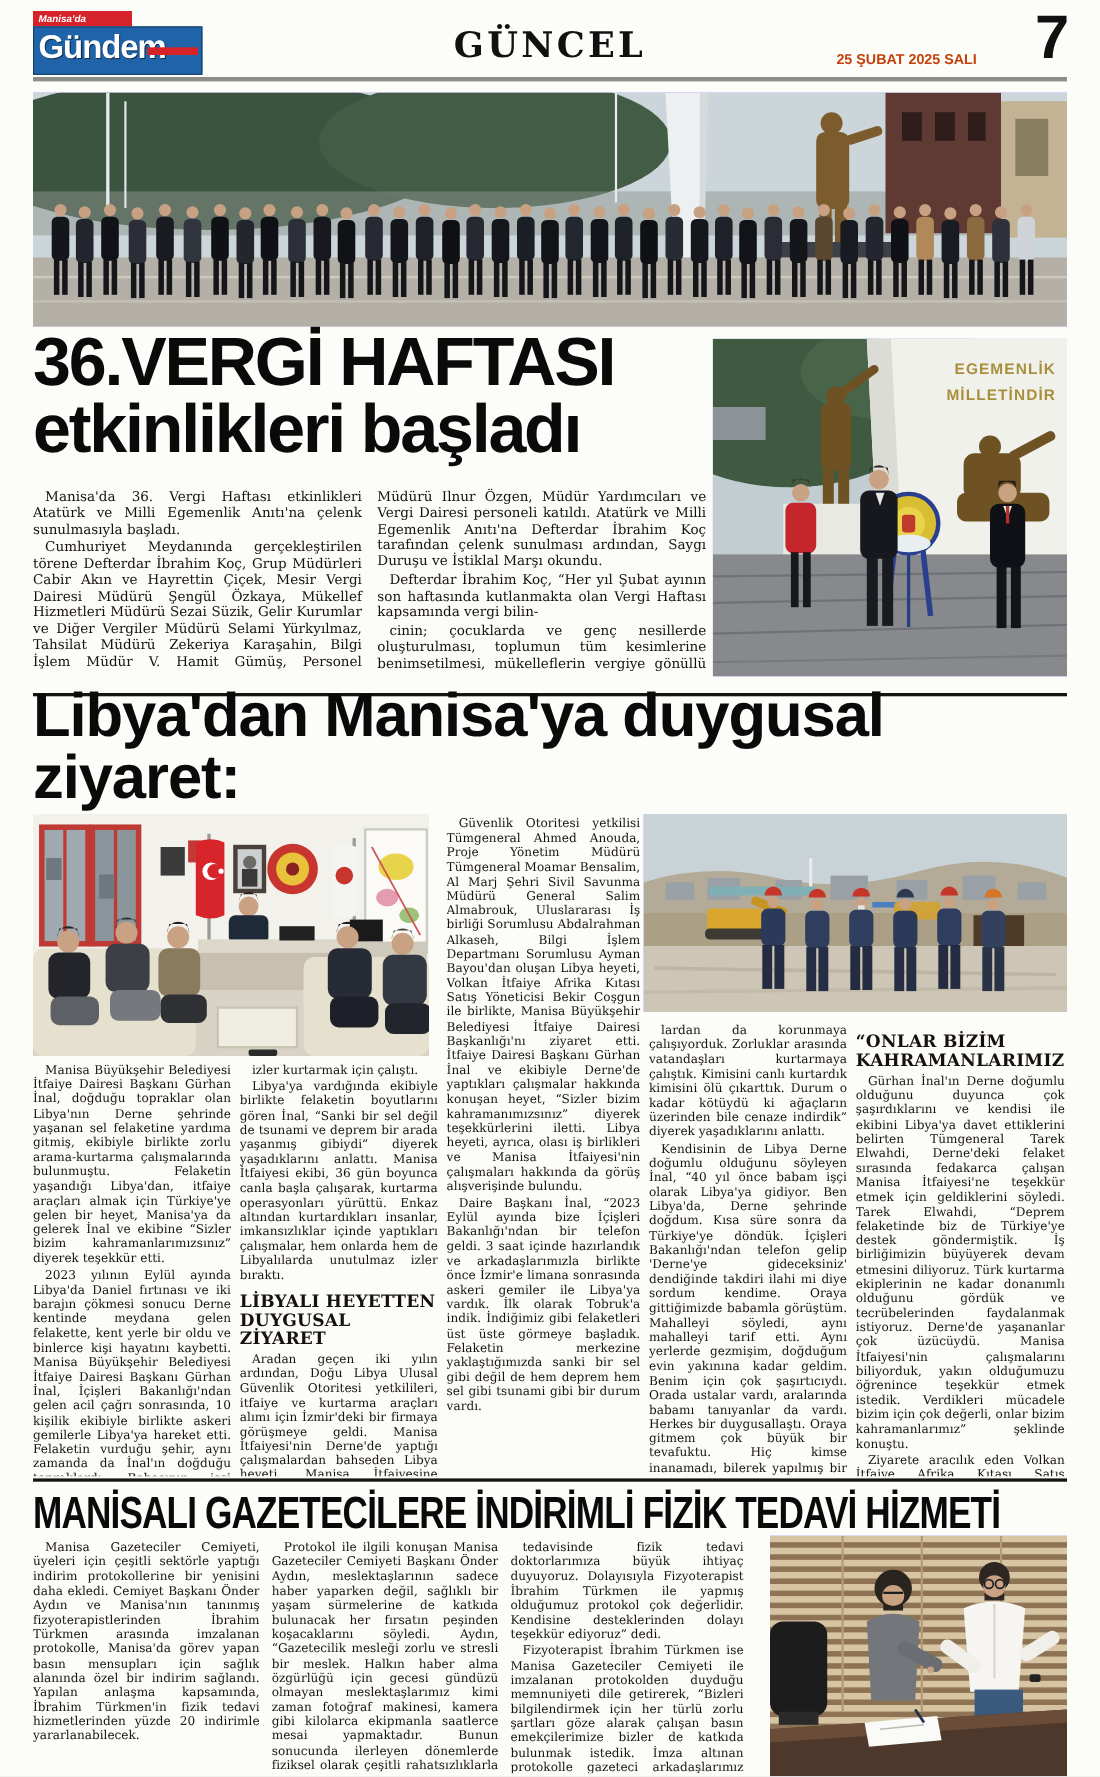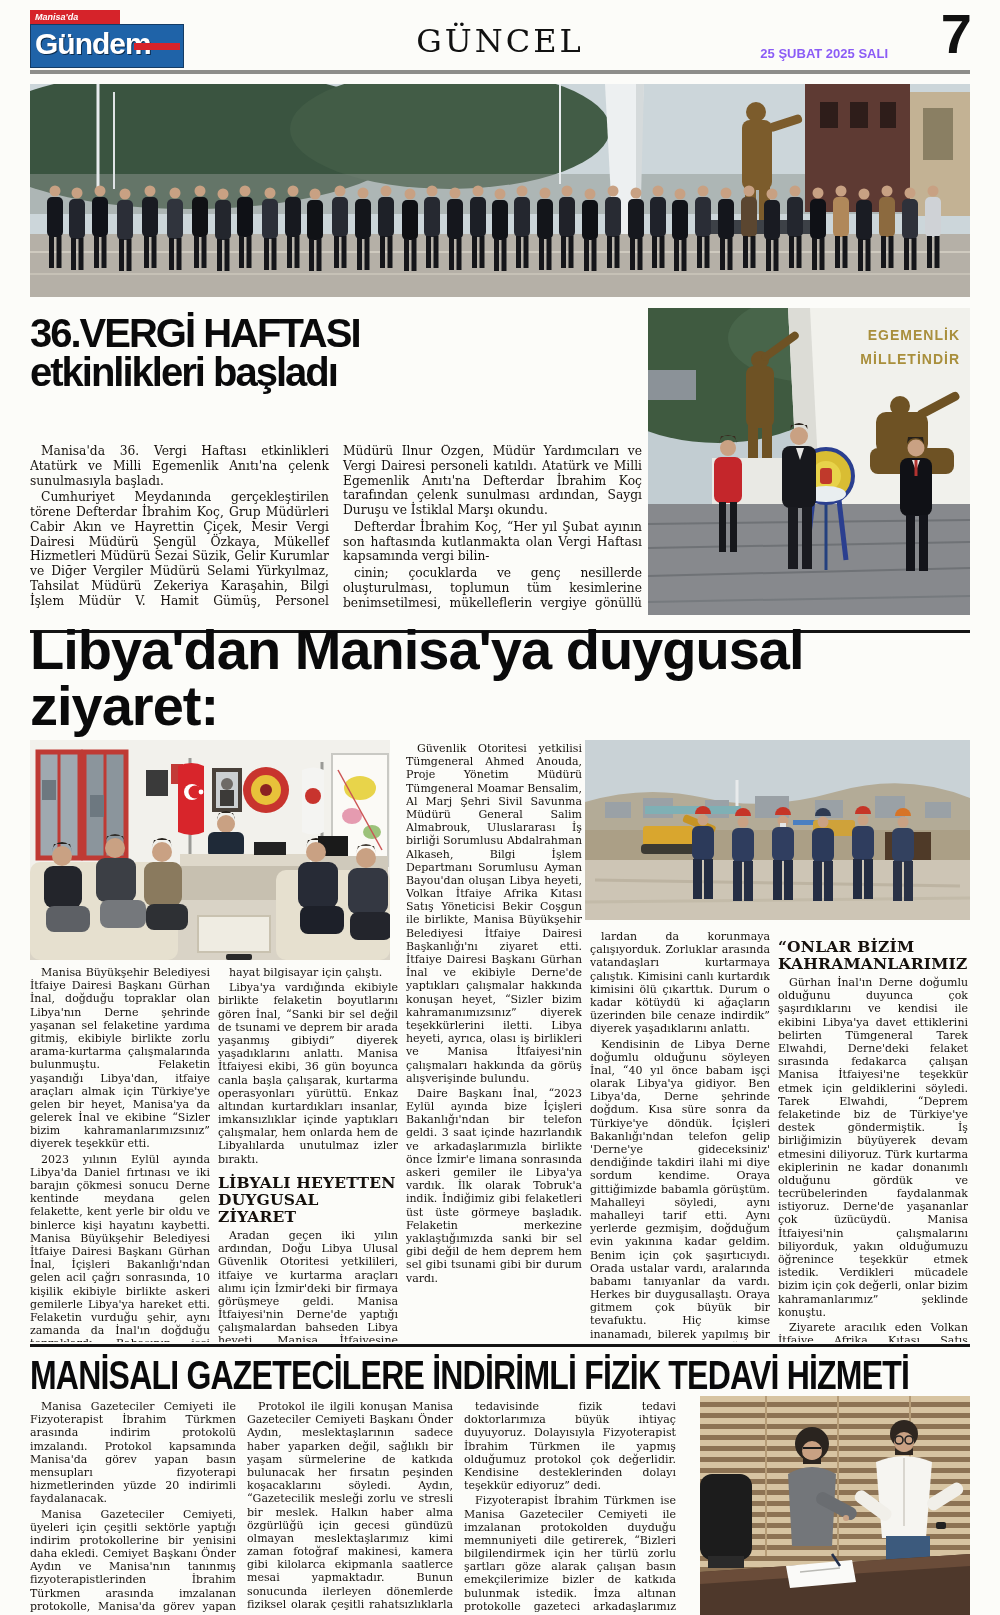--- a/index.html
+++ b/index.html
@@ -12,28 +12,28 @@
   .rule-dark{position:absolute;background:#141414}
   
   .logo{position:absolute;left:30px;top:10px;width:154px;height:58px}
   .logo .tab{position:absolute;left:0;top:0;width:90px;height:14px;background:#d6232a;color:#fff;
              font-family:"Liberation Sans",sans-serif;font-style:italic;font-weight:700;font-size:9px;
              line-height:14px;padding-left:5px;box-sizing:border-box}
   .logo .box{position:absolute;left:0;top:14px;width:154px;height:44px;background:#1f63a8;border:1px solid #143c66;box-sizing:border-box}
   .logo .gname{position:absolute;left:4px;top:2px;font-family:"Liberation Sans",sans-serif;font-weight:700;
                font-size:30px;color:#fff;letter-spacing:-1px;text-shadow:1px 1px 0 #0d2c4d}
   .logo .minibar{position:absolute;right:3px;top:18px;width:46px;height:7px;background:#d6232a}
-  .section-title{position:absolute;left:0;right:0;top:22px;text-align:center;font-weight:400;
+  .section-title{position:absolute;left:0;right:0;top:22px;text-align:center;font-weight:700;
                  font-size:32px;letter-spacing:3px;color:#111}
   .dateline{position:absolute;right:112px;top:46px;font-family:"Liberation Sans",sans-serif;
-            font-weight:700;font-size:13px;color:#8b5cf6}
+            font-weight:700;font-size:13px;color:#c2410c}
   .pagenum{position:absolute;right:28px;top:6px;font-family:"Liberation Sans",sans-serif;
            font-weight:700;font-size:56px;color:#111;line-height:1}
   
-  .h-vergi{position:absolute;left:30px;top:314px;width:625px;font-size:40px;letter-spacing:-2px;line-height:.98}
+  .h-vergi{position:absolute;left:30px;top:300px;width:625px;font-size:62px;letter-spacing:-2px;line-height:.98}
   .h-libya{position:absolute;left:30px;top:622px;width:945px;font-size:56px;letter-spacing:-1px;line-height:1.0}
   .h-fizik{position:absolute;left:30px;top:1352px;font-size:41px;letter-spacing:-1px;white-space:nowrap;
            transform:scaleX(.78);transform-origin:0 0}
   
   .cols{position:absolute;overflow:hidden}
   .cols p{margin:0 0 2px;text-align:justify;text-indent:11px}
   .two-col{column-count:2;column-gap:14px}
   .fs12{font-size:12.3px;line-height:1.2}
   .fs11{font-size:11px;line-height:1.2}
   .subhead{font-weight:700;font-size:15.5px;line-height:1.1;margin:8px 0 4px;text-indent:0;text-align:left;letter-spacing:.2px}
@@ -378,21 +378,21 @@
       </g>
     </svg>
   </div>
 
   <div class="cols fs11" style="left:30px;top:966px;width:180px;height:376px">
     <p>Manisa Büyükşehir Belediyesi İtfaiye Dairesi Başkanı Gürhan İnal, doğduğu topraklar olan Libya'nın Derne şehrinde yaşanan sel felaketine yardıma gitmiş, ekibiyle birlikte zorlu arama-kurtarma çalışmalarında bulunmuştu. Felaketin yaşandığı Libya'dan, itfaiye araçları almak için Türkiye'ye gelen bir heyet, Manisa'ya da gelerek İnal ve ekibine “Sizler bizim kahramanlarımızsınız” diyerek teşekkür etti.</p>
     <p>2023 yılının Eylül ayında Libya'da Daniel fırtınası ve iki barajın çökmesi sonucu Derne kentinde meydana gelen felakette, kent yerle bir oldu ve binlerce kişi hayatını kaybetti. Manisa Büyükşehir Belediyesi İtfaiye Dairesi Başkanı Gürhan İnal, İçişleri Bakanlığı'ndan gelen acil çağrı sonrasında, 10 kişilik ekibiyle birlikte askeri gemilerle Libya'ya hareket etti. Felaketin vurduğu şehir, aynı zamanda da İnal'ın doğduğu topraklardı. Babasının işçi olarak çalıştığı yıllarda Derne'de doğan ve birkaç yıl burada yaşayan İnal, yıllar sonra bu kez bir kurtarma ekibinin başında Derne'de</p>
   </div>
 
   <div class="cols fs11" style="left:218px;top:966px;width:180px;height:376px">
-    <p>hayat bilgisayar için çalıştı.</p>
+    <p>izler kurtarmak için çalıştı.</p>
     <p>Libya'ya vardığında ekibiyle birlikte felaketin boyutlarını gören İnal, “Sanki bir sel değil de tsunami ve deprem bir arada yaşanmış gibiydi” diyerek yaşadıklarını anlattı. Manisa İtfaiyesi ekibi, 36 gün boyunca canla başla çalışarak, kurtarma operasyonları yürüttü. Enkaz altından kurtardıkları insanlar, imkansızlıklar içinde yaptıkları çalışmalar, hem onlarda hem de Libyalılarda unutulmaz izler bıraktı.</p>
     <div class="subhead">LİBYALI HEYETTEN DUYGUSAL ZİYARET</div>
     <p>Aradan geçen iki yılın ardından, Doğu Libya Ulusal Güvenlik Otoritesi yetkilileri, itfaiye ve kurtarma araçları alımı için İzmir'deki bir firmaya görüşmeye geldi. Manisa İtfaiyesi'nin Derne'de yaptığı çalışmalardan bahseden Libya heyeti, Manisa İtfaiyesine ziyarette bulunmak istedi. Doğu Libya Hükümeti Yerel Yönetimler Bakan Yardımcısı Dr. Ebubekir Bedir, Doğu Libya Ulusal Güvenlik Otoritesi Başkanı Tümgeneral Tarek Elwahdi, Ulusal</p>
   </div>
 
   <div class="cols fs11" style="left:406px;top:742px;width:176px;height:600px">
     <p>Güvenlik Otoritesi yetkilisi Tümgeneral Ahmed Anouda, Proje Yönetim Müdürü Tümgeneral Moamar Bensalim, Al Marj Şehri Sivil Savunma Müdürü General Salim Almabrouk, Uluslararası İş birliği Sorumlusu Abdalrahman Alkaseh, Bilgi İşlem Departmanı Sorumlusu Ayman Bayou'dan oluşan Libya heyeti, Volkan İtfaiye Afrika Kıtası Satış Yöneticisi Bekir Coşgun ile birlikte, Manisa Büyükşehir Belediyesi İtfaiye Dairesi Başkanlığı'nı ziyaret etti. İtfaiye Dairesi Başkanı Gürhan İnal ve ekibiyle Derne'de yaptıkları çalışmalar hakkında konuşan heyet, “Sizler bizim kahramanımızsınız” diyerek teşekkürlerini iletti. Libya heyeti, ayrıca, olası iş birlikleri ve Manisa İtfaiyesi'nin çalışmaları hakkında da görüş alışverişinde bulundu.</p>
     <p>Daire Başkanı İnal, “2023 Eylül ayında bize İçişleri Bakanlığı'ndan bir telefon geldi. 3 saat içinde hazırlandık ve arkadaşlarımızla birlikte önce İzmir'e limana sonrasında askeri gemiler ile Libya'ya vardık. İlk olarak Tobruk'a indik. İndiğimiz gibi felaketleri üst üste görmeye başladık. Felaketin merkezine yaklaştığımızda sanki bir sel gibi değil de hem deprem hem sel gibi tsunami gibi bir durum vardı.</p>
 
   </div>
@@ -406,21 +406,20 @@
     <div class="subhead">“ONLAR BİZİM KAHRAMANLARIMIZ”</div>
     <p>Gürhan İnal'ın Derne doğumlu olduğunu duyunca çok şaşırdıklarını ve kendisi ile ekibini Libya'ya davet ettiklerini belirten Tümgeneral Tarek Elwahdi, Derne'deki felaket sırasında fedakarca çalışan Manisa İtfaiyesi'ne teşekkür etmek için geldiklerini söyledi. Tarek Elwahdi, “Deprem felaketinde biz de Türkiye'ye destek göndermiştik. İş birliğimizin büyüyerek devam etmesini diliyoruz. Türk kurtarma ekiplerinin ne kadar donanımlı olduğunu gördük ve tecrübelerinden faydalanmak istiyoruz. Derne'de yaşananlar çok üzücüydü. Manisa İtfaiyesi'nin çalışmalarını biliyorduk, yakın olduğumuzu öğrenince teşekkür etmek istedik. Verdikleri mücadele bizim için çok değerli, onlar bizim kahramanlarımız” şeklinde konuştu.</p>
     <p><span>Ziyarete aracılık eden Volkan İtfaiye Afrika Kıtası Satış Yöneticisi Bekir Coşgun, Manisalı bir iş insanına ait firmanın 50 yıldır üretim yaptığını ve 45 ülkeye ihracat gerçekleştirdiğini belirterek, böyle bir buluşmaya aracılık etmekten mutluluk duyduklarını dile getirdi.</span> </p>
   </div>
 
   <div class="rule-dark" style="left:30px;right:30px;top:1344px;height:3px"></div>
 
   <div class="h-fizik hsans">MANİSALI GAZETECİLERE İNDİRİMLİ FİZİK TEDAVİ HİZMETİ</div>
 
   <div class="cols fs11" style="left:30px;top:1400px;width:206px;height:212px">
-    <p>Manisa Gazeteciler Cemiyeti ile Fizyoterapist İbrahim Türkmen arasında indirim protokolü imzalandı. Protokol kapsamında Manisa'da görev yapan basın mensupları fizyoterapi hizmetlerinden yüzde 20 indirimli faydalanacak.</p>
     <p>Manisa Gazeteciler Cemiyeti, üyeleri için çeşitli sektörle yaptığı indirim protokollerine bir yenisini daha ekledi. Cemiyet Başkanı Önder Aydın ve Manisa'nın tanınmış fizyoterapistlerinden İbrahim Türkmen arasında imzalanan protokolle, Manisa'da görev yapan basın mensupları için sağlık alanında özel bir indirim sağlandı. Yapılan anlaşma kapsamında, İbrahim Türkmen'in fizik tedavi hizmetlerinden yüzde 20 indirimle yararlanabilecek.</p>
   </div>
   <div class="cols fs11" style="left:247px;top:1400px;width:206px;height:212px">
     <p>Protokol ile ilgili konuşan Manisa Gazeteciler Cemiyeti Başkanı Önder Aydın, meslektaşlarının sadece haber yaparken değil, sağlıklı bir yaşam sürmelerine de katkıda bulunacak her fırsatın peşinden koşacaklarını söyledi. Aydın, “Gazetecilik mesleği zorlu ve stresli bir meslek. Halkın haber alma özgürlüğü için gecesi gündüzü olmayan meslektaşlarımız kimi zaman fotoğraf makinesi, kamera gibi kilolarca ekipmanla saatlerce mesai yapmaktadır. Bunun sonucunda ilerleyen dönemlerde fiziksel olarak çeşitli rahatsızlıklarla karşı karşıya kalıyoruz. Uzun saatler bilgisayar başında çalışmak, yanlış duruş ve ağır ekipman taşımak boyun ve bel fıtığı gibi rahatsızlıklara sebep oluyor. Bu rahatsızlıklarımızın</p>
   </div>
   <div class="cols fs11" style="left:464px;top:1400px;width:212px;height:212px">
     <p>tedavisinde fizik tedavi doktorlarımıza büyük ihtiyaç duyuyoruz. Dolayısıyla Fizyoterapist İbrahim Türkmen ile yapmış olduğumuz protokol çok değerlidir. Kendisine desteklerinden dolayı teşekkür ediyoruz” dedi.</p>
     <p><span>Fizyoterapist İbrahim Türkmen ise Manisa Gazeteciler Cemiyeti ile imzalanan protokolden duyduğu memnuniyeti dile getirerek, “Bizleri bilgilendirmek için her türlü zorlu şartları göze alarak çalışan basın emekçilerimize bizler de katkıda bulunmak istedik. İmza altınan protokolle gazeteci arkadaşlarımız fizik tedavi hizmetlerimizden yüzde 20 indirimli olarak faydalanacak. Protokolümüzün hayırlı olmasını temenni ediyorum” dedi.</span> </p>
   </div>
 

